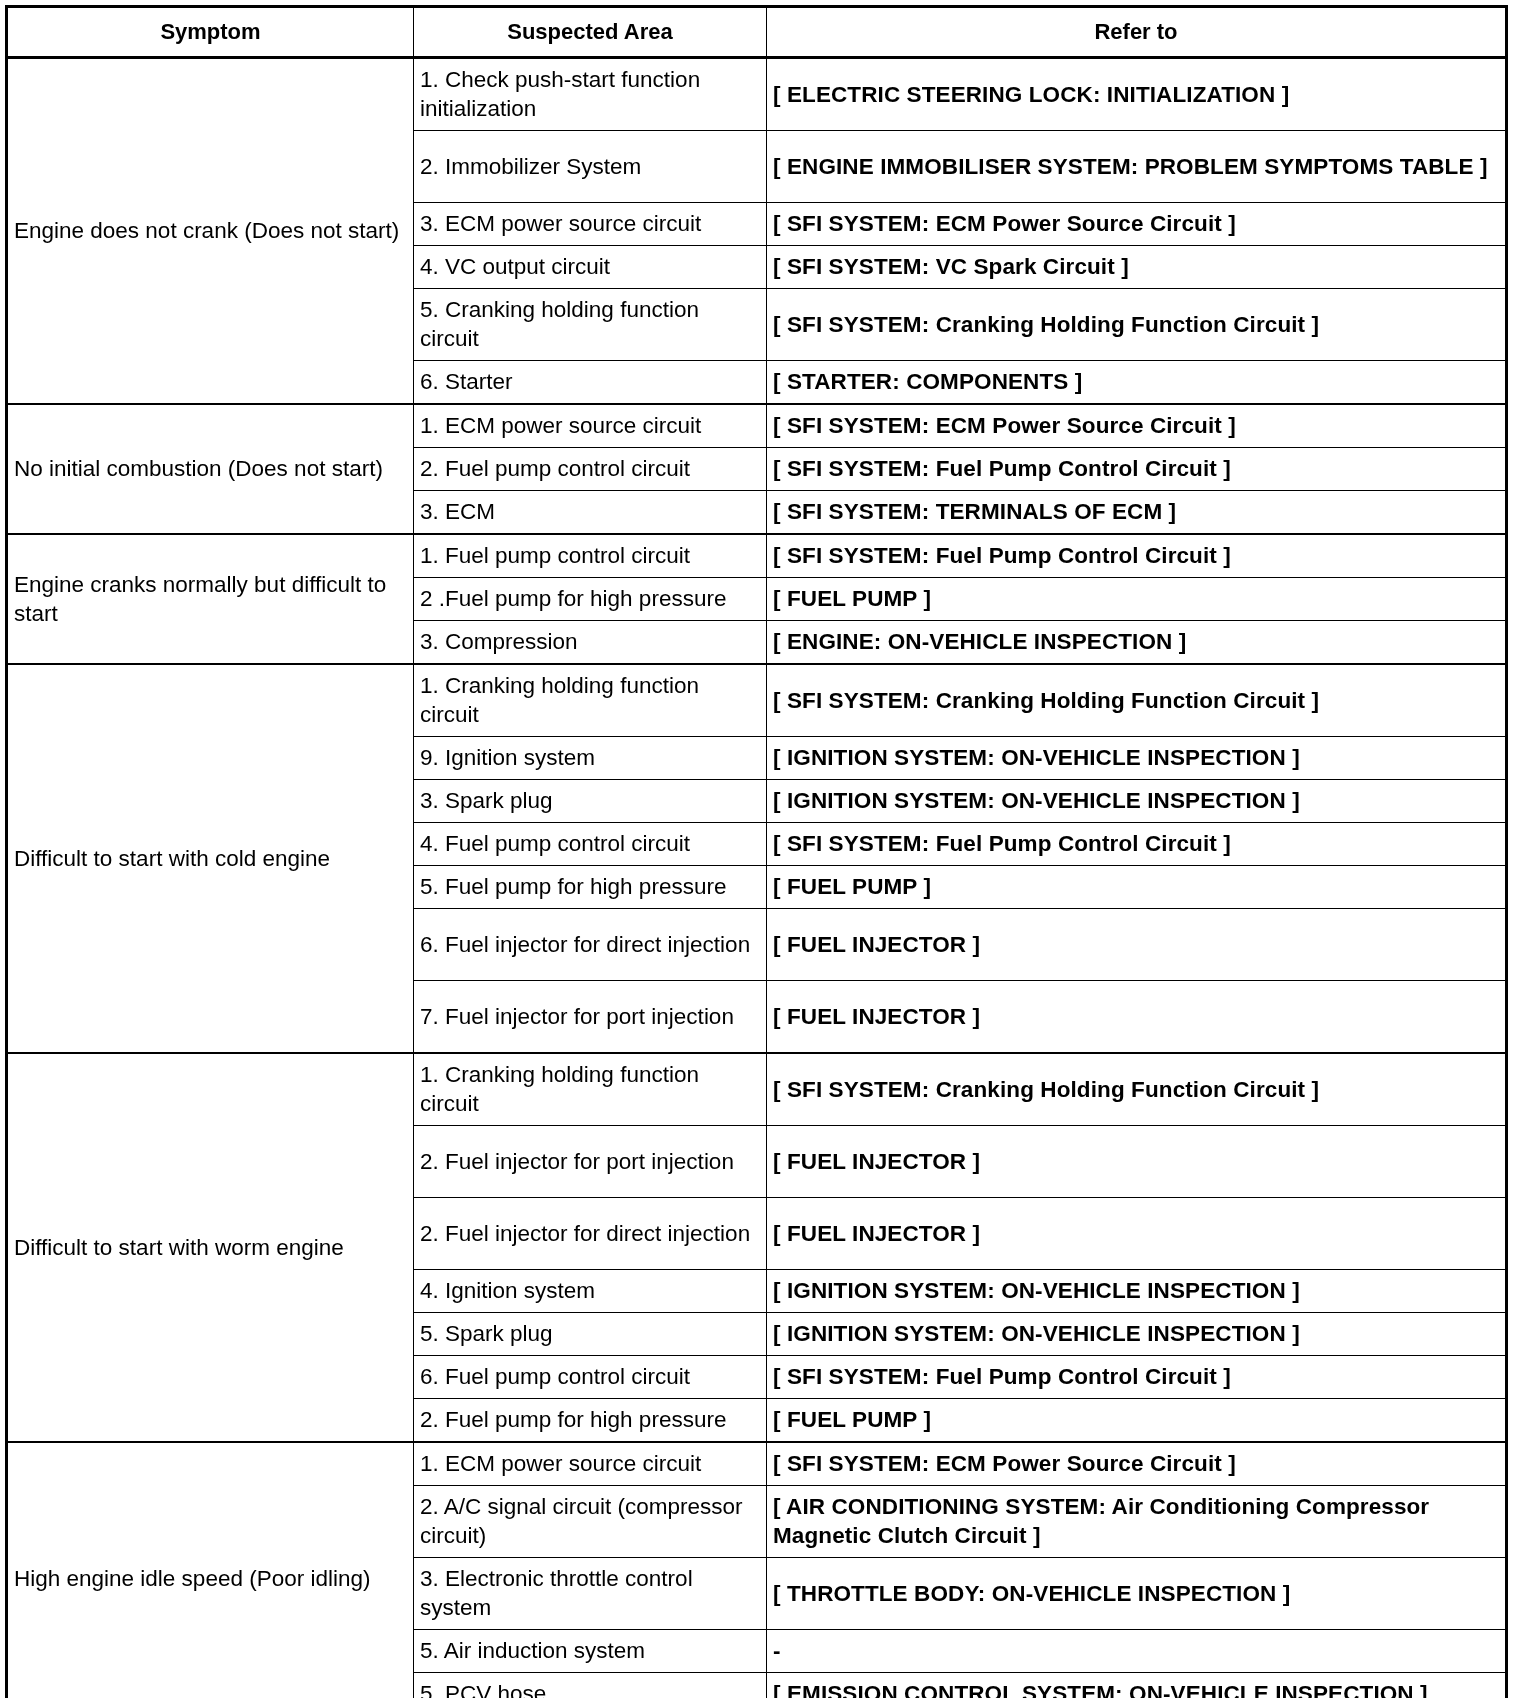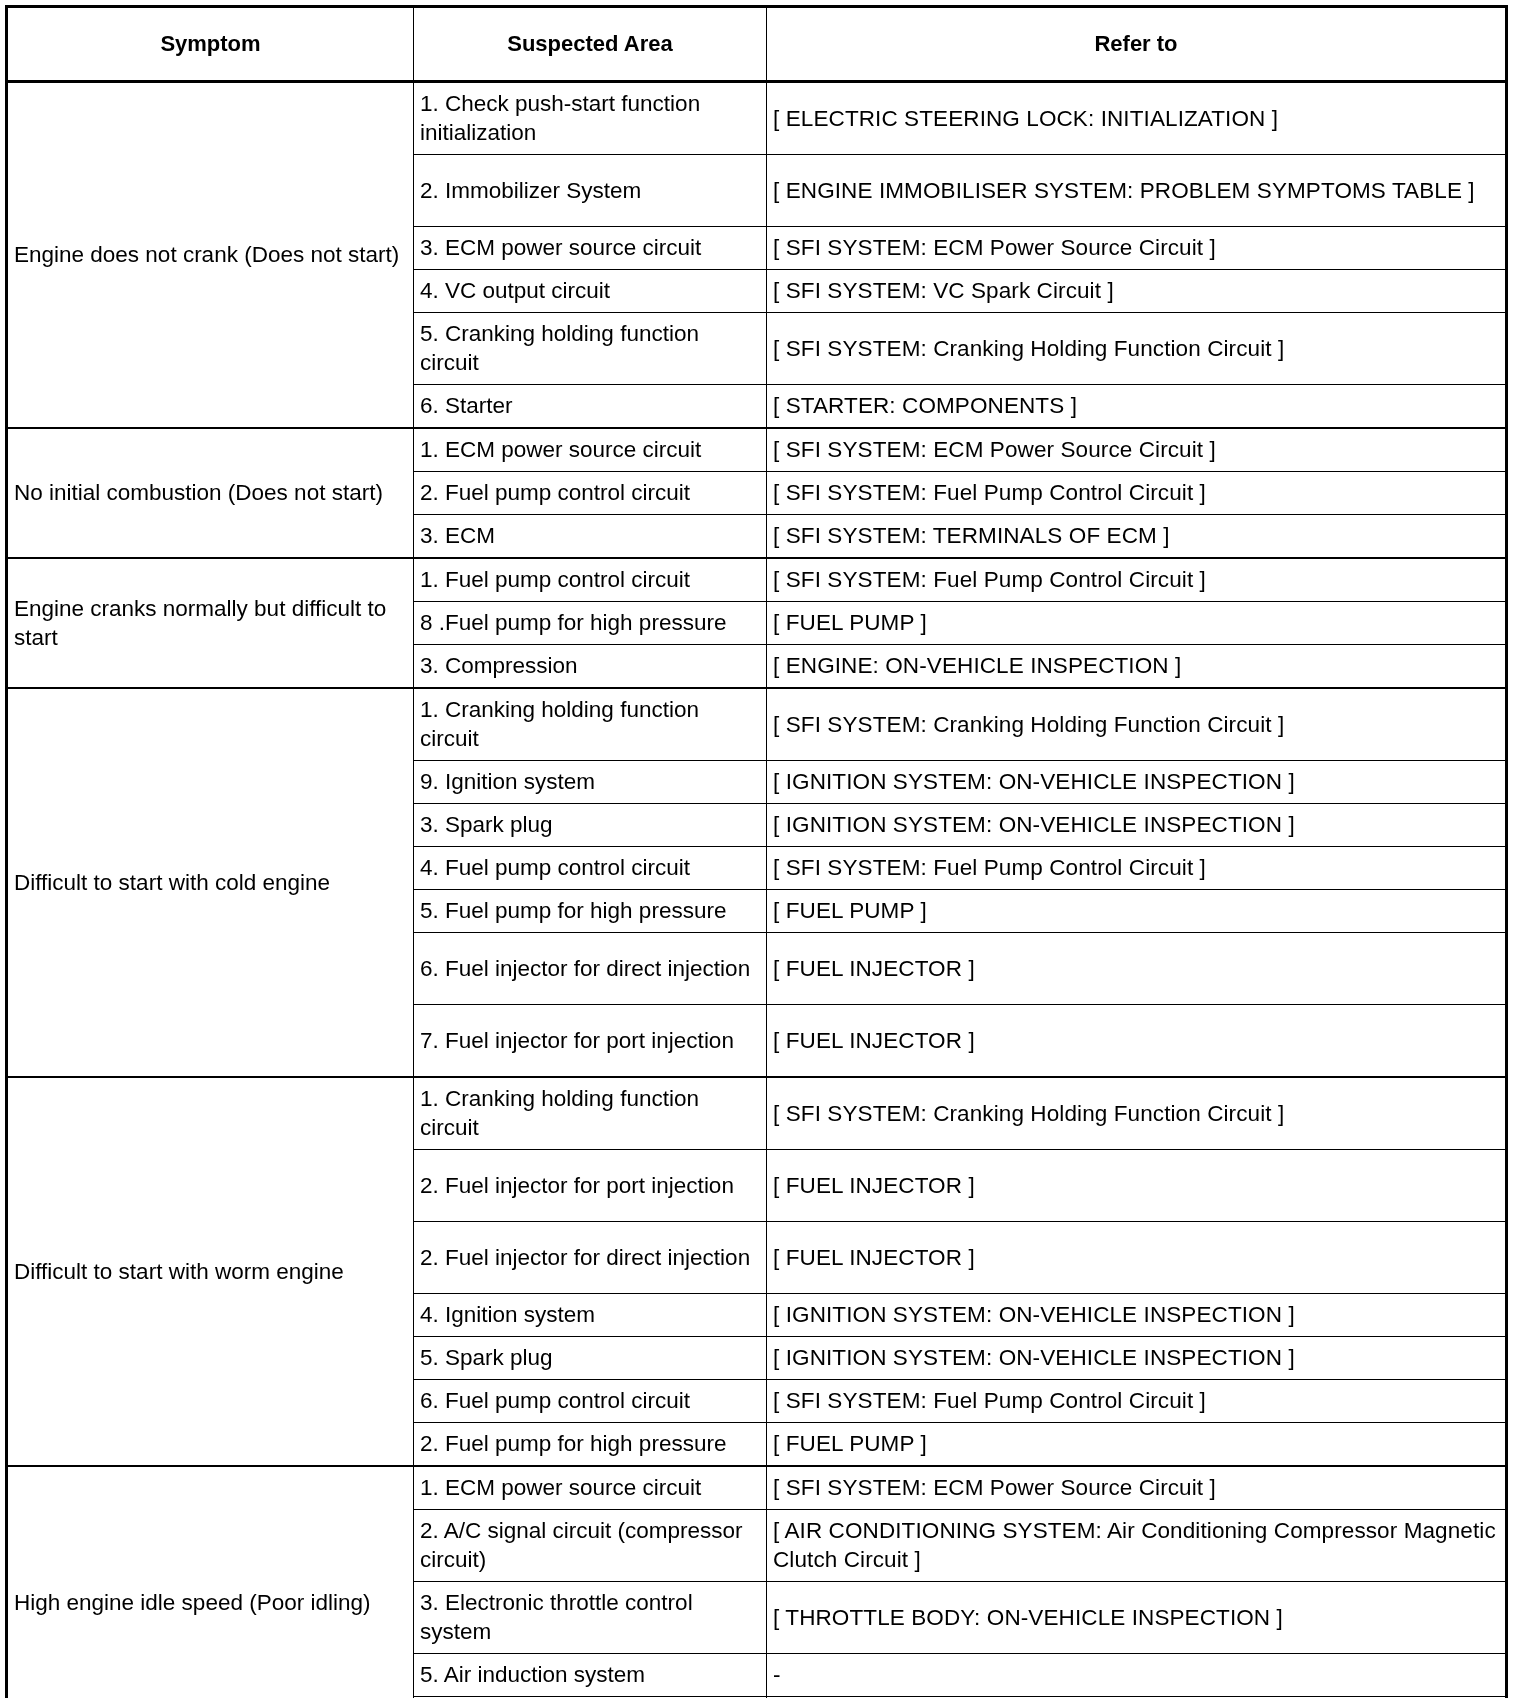--- a/index.html
+++ b/index.html
@@ -25,21 +25,21 @@
       table-layout: fixed;
     }
     col.c1 { width: 407px; }
     col.c2 { width: 353px; }
     col.c3 { width: auto; }
     th {
       font-weight: bold;
       font-size: 22px;
       text-align: center;
       height: 40px;
-      padding: 16px;
+      padding: 4px;
       border-bottom: 3px solid #000;
       border-left: 1.5px solid #000;
       border-right: 1.5px solid #000;
       vertical-align: middle;
     }
     td {
       font-size: 22.5px;
       line-height: 29px;
       padding: 4px 6px 5px 6px;
       border-left: 1.5px solid #000;
@@ -48,21 +48,21 @@
       vertical-align: middle;
       text-align: left;
     }
     td.area, td.ref {
       height: 33px;
     }
     tr.tall td.area, tr.tall td.ref {
       height: 62px;
     }
     td.ref {
-      font-weight: normal;
+      font-weight: bold;
       letter-spacing: 0.1px;
     }
     td.symptom {
       vertical-align: middle;
     }
     tr.group-start td {
       border-top: 2.5px solid #000;
       margin-top: 23px;
     }
     tr.first-group td {
@@ -123,21 +123,21 @@
       <tr class="">
         <td class="area">3. ECM</td>
         <td class="ref">[ SFI SYSTEM: TERMINALS OF ECM ]</td>
       </tr>
       <tr class="group-start">
         <td class="symptom" rowspan="3">Engine cranks normally but difficult to start</td>
         <td class="area">1. Fuel pump control circuit</td>
         <td class="ref">[ SFI SYSTEM: Fuel Pump Control Circuit ]</td>
       </tr>
       <tr class="">
-        <td class="area">8 .Fuel pump for high pressure</td>
+        <td class="area">2 .Fuel pump for high pressure</td>
         <td class="ref">[ FUEL PUMP ]</td>
       </tr>
       <tr class="">
         <td class="area">3. Compression</td>
         <td class="ref">[ ENGINE: ON-VEHICLE INSPECTION ]</td>
       </tr>
       <tr class="tall group-start">
         <td class="symptom" rowspan="7">Difficult to start with cold engine</td>
         <td class="area">1. Cranking holding function circuit</td>
         <td class="ref">[ SFI SYSTEM: Cranking Holding Function Circuit ]</td>

